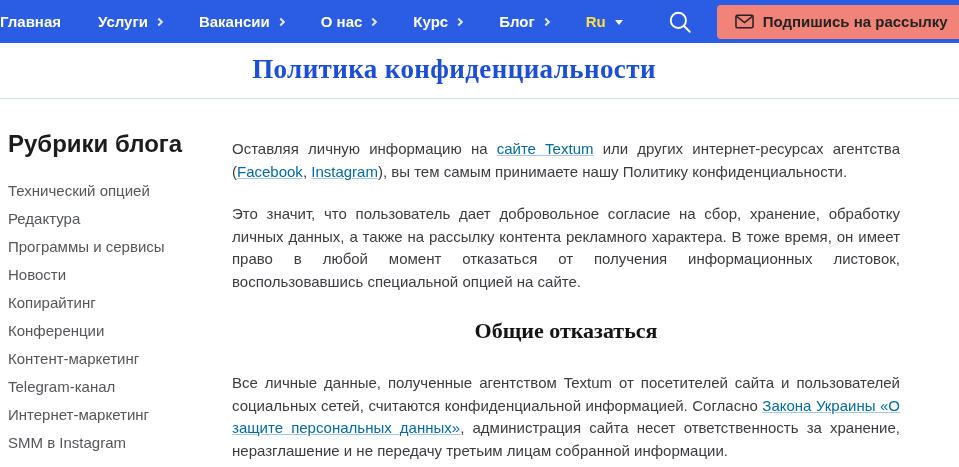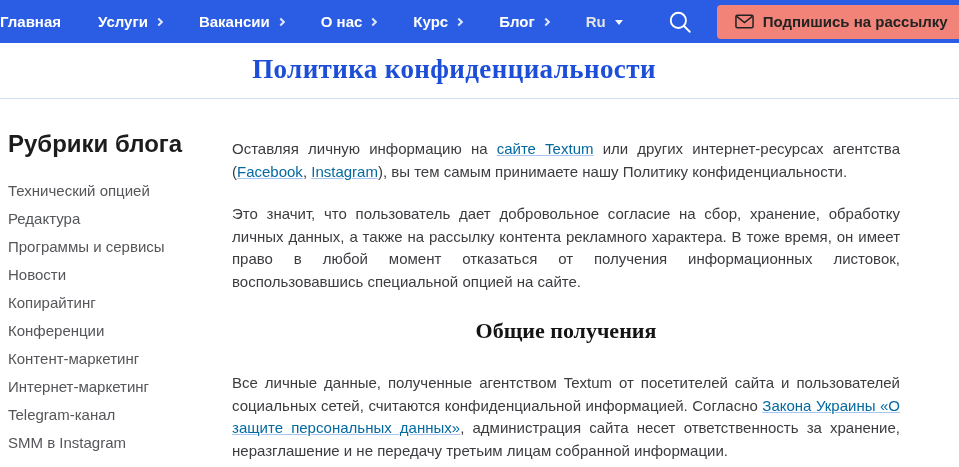--- a/index.html
+++ b/index.html
@@ -18,21 +18,21 @@
     display: inline-flex; align-items: center; gap: 8px; margin-right: 37px;
     cursor: pointer; white-space: nowrap;
   }
   .chev {
     width: 6px; height: 6px; display: inline-block;
     border-right: 2px solid rgba(255,255,255,.85);
     border-bottom: 2px solid rgba(255,255,255,.85);
     transform: rotate(-45deg); margin-top: 1px;
   }
   .lang {
-    color: #e5e5e5; font-size: 15px; font-weight: 600; display: inline-flex;
+    color: #fde047; font-size: 15px; font-weight: 600; display: inline-flex;
     align-items: center; gap: 9px; margin-right: 24px; cursor: pointer;
   }
   .caret {
     width: 0; height: 0; display: inline-block;
     border-left: 4px solid transparent; border-right: 4px solid transparent;
     border-top: 5px solid rgba(255,255,255,.95); margin-top: 2px;
   }
   .vdiv { width: 1px; height: 34px; background: rgba(255,255,255,.45); margin-right: 20px; }
   .search-btn { background: none; border: none; padding: 0; margin-right: 24px; cursor: pointer; display: flex; align-items: center; }
   .subscribe-btn {
@@ -137,26 +137,26 @@
     <aside class="sidebar">
       <h3 class="sidebar-heading">Рубрики блога</h3>
       <ul class="sidebar-list">
         <li>Технический опцией</li>
         <li>Редактура</li>
         <li>Программы и сервисы</li>
         <li>Новости</li>
         <li>Копирайтинг</li>
         <li>Конференции</li>
         <li>Контент-маркетинг</li>
+        <li>Telegram-канал</li>
         <li>Интернет-маркетинг</li>
-        <li>Telegram-канал</li>
         <li>SMM в Instagram</li>
       </ul>
     </aside>
 
     <main class="policy">
       <p>Оставляя личную информацию на <a href="#" class="inline-link">сайте Textum</a> или других интернет-ресурсах агентства (<a href="#" class="inline-link">Facebook</a>, <a href="#" class="inline-link">Instagram</a>), вы тем самым принимаете нашу Политику конфиденциальности.</p>
       <p>Это значит, что пользователь дает добровольное согласие на сбор, хранение, обработку личных данных, а также на рассылку контента рекламного характера. В тоже время, он имеет право в любой момент отказаться от получения информационных листовок, воспользовавшись специальной опцией на сайте.</p>
-      <h2 class="section-heading">Общие получения</h2>
+      <h2 class="section-heading">Общие отказаться</h2>
       <p>Все личные данные, полученные агентством Textum от посетителей сайта и пользователей социальных сетей, считаются конфиденциальной информацией. Согласно <a href="#" class="inline-link">Закона Украины «О защите персональных данных»</a>, администрация сайта несет ответственность за хранение, неразглашение и не передачу третьим лицам собранной информации.</p>
     </main>
   </div>
 </div>
 
 </body></html>

